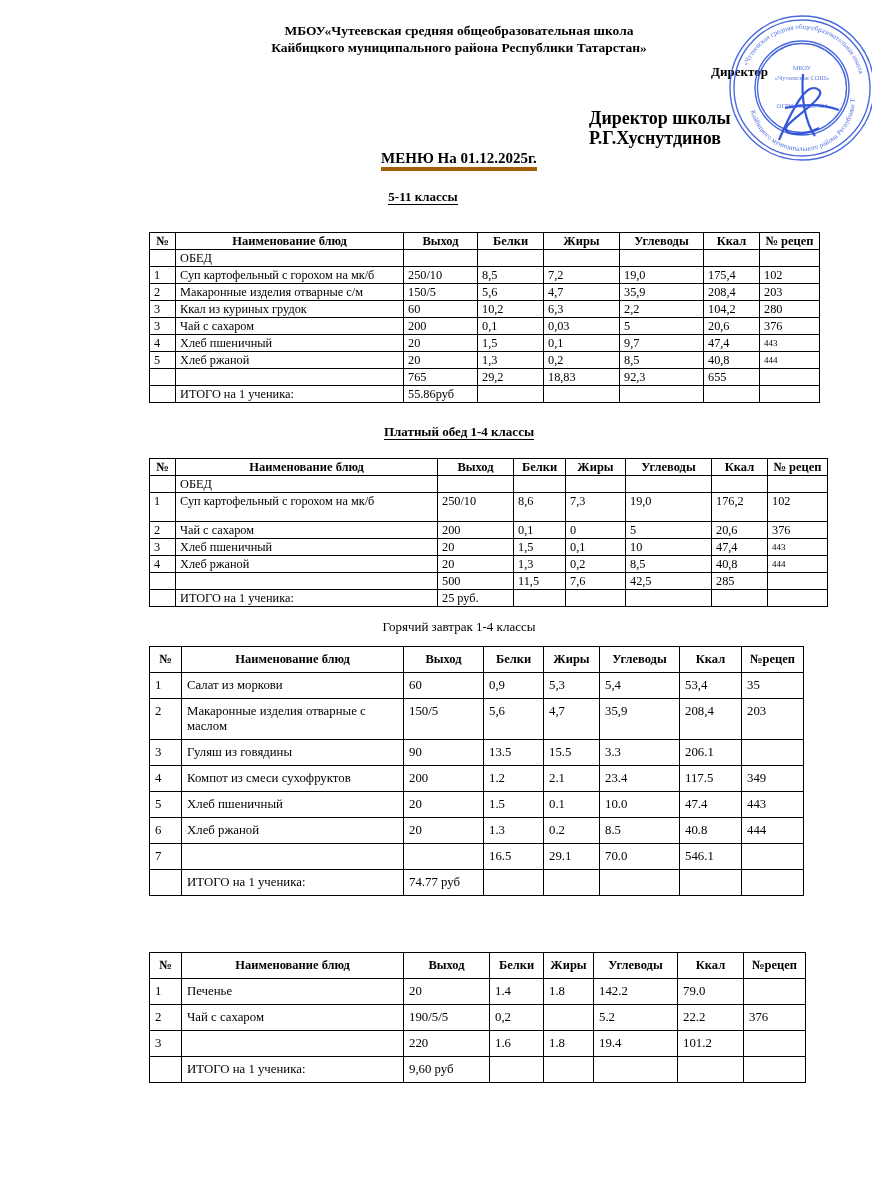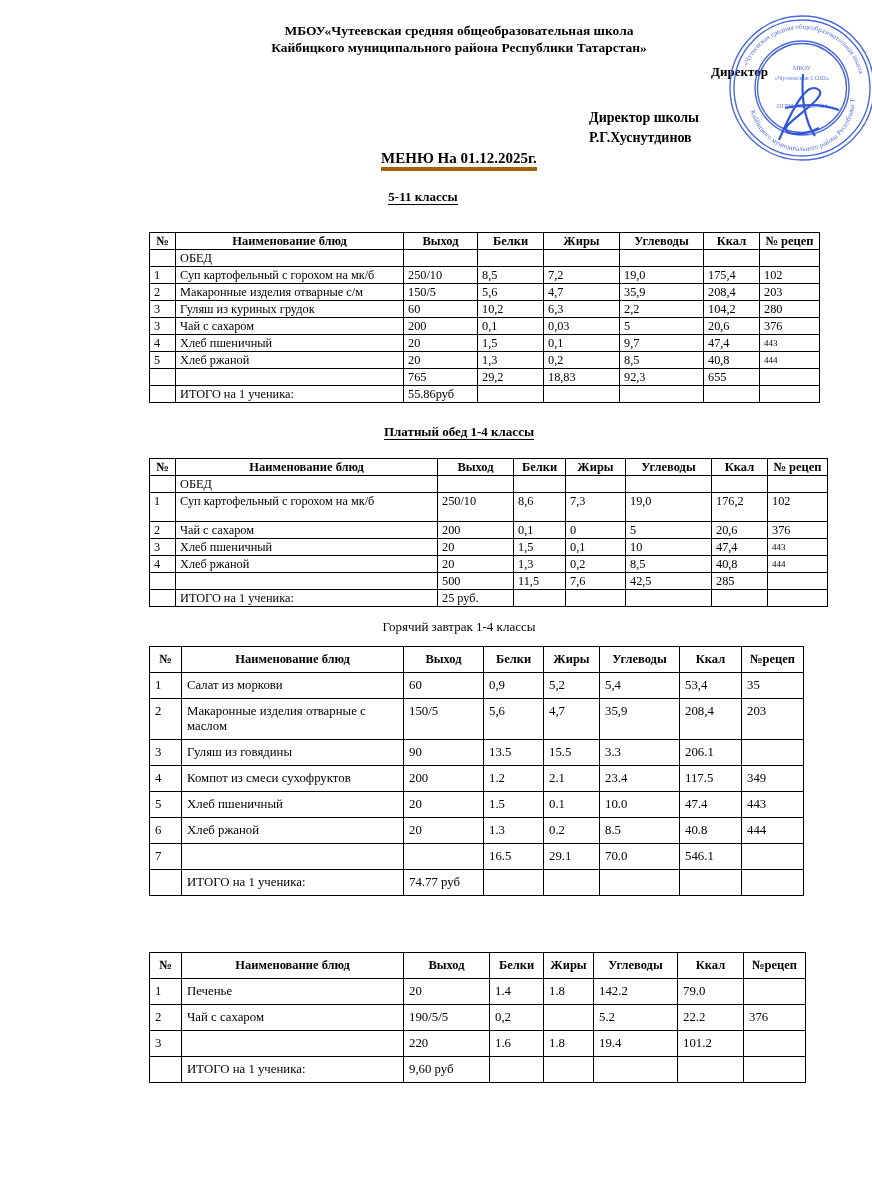--- a/index.html
+++ b/index.html
@@ -40,21 +40,21 @@
     position: absolute;
     top: 64px;
     left: 688px;
     font-size: 13px;
     font-weight: bold;
   }
   .director {
     position: absolute;
     top: 108px;
     left: 566px;
-    font-size: 14px;
+    font-size: 18px;
     font-weight: bold;
     line-height: 20px;
     text-align: left;
   }
 
   .menu-title {
     position: absolute;
     top: 150px;
     left: 0;
     width: 872px;
@@ -268,21 +268,21 @@
         <td>Макаронные изделия отварные с/м</td>
         <td>150/5</td>
         <td>5,6</td>
         <td>4,7</td>
         <td>35,9</td>
         <td>208,4</td>
         <td>203</td>
       </tr>
       <tr>
         <td>3</td>
-        <td>Гуляш из куриных грудок</td>
+        <td>Ккал из куриных грудок</td>
         <td>60</td>
         <td>10,2</td>
         <td>6,3</td>
         <td>2,2</td>
         <td>104,2</td>
         <td>280</td>
       </tr>
       <tr>
         <td>3</td>
         <td>Чай с сахаром</td>
@@ -459,21 +459,21 @@
         <td>Ккал</td>
         <td>№рецеп</td>
       </tr>
     </thead>
     <tbody>
       <tr>
         <td>1</td>
         <td>Салат из моркови</td>
         <td>60</td>
         <td>0,9</td>
-        <td>5,2</td>
+        <td>5,3</td>
         <td>5,4</td>
         <td>53,4</td>
         <td>35</td>
       </tr>
       <tr>
         <td>2</td>
         <td>Макаронные изделия отварные с маслом</td>
         <td>150/5</td>
         <td>5,6</td>
         <td>4,7</td>

